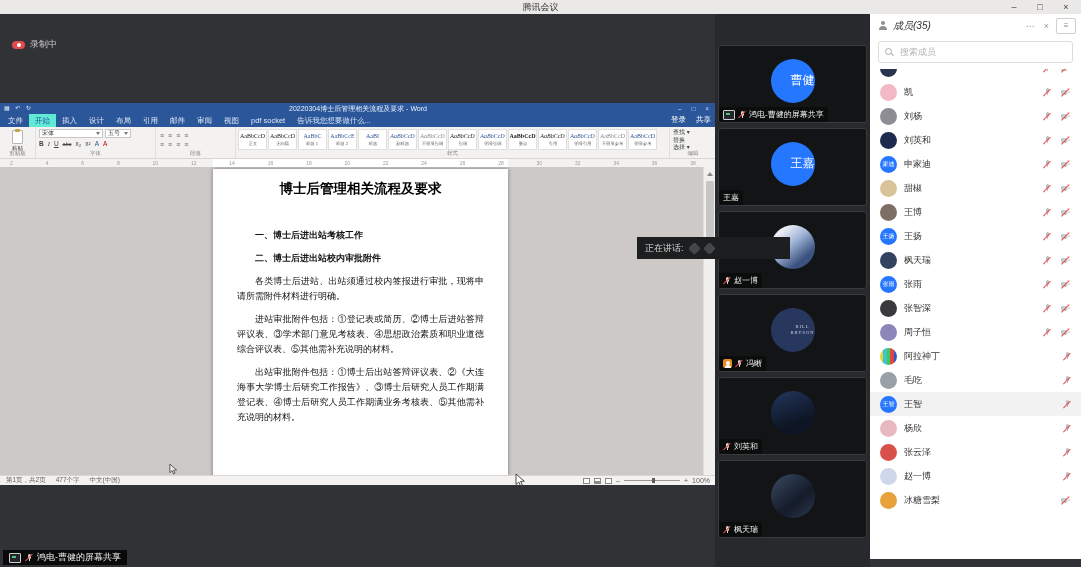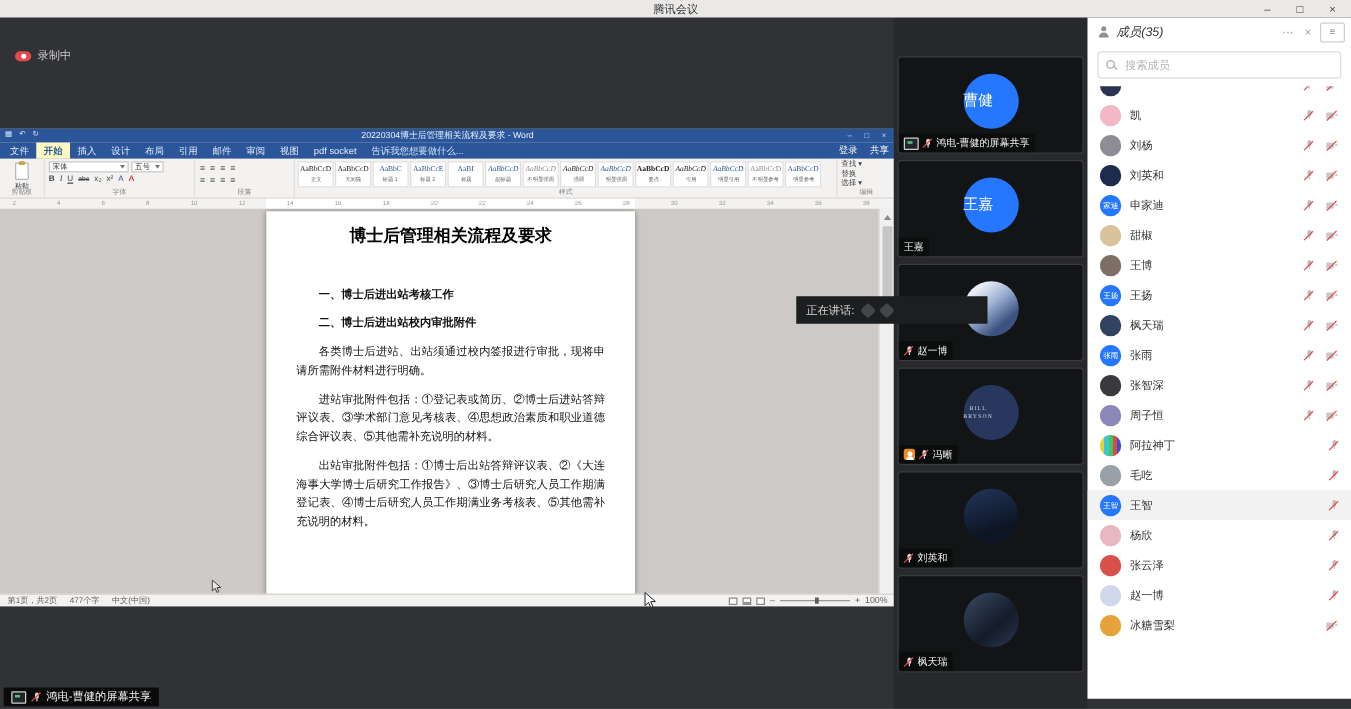--- a/index.html
+++ b/index.html
@@ -17,21 +17,21 @@
   .rec-ic::after{content:"";position:absolute;left:4.5px;top:2px;width:4px;height:4px;border-radius:50%;background:#fff;}
   .rec-label{font-size:9px;color:#c9c9c9;}
   
   .word{position:absolute;left:0;top:103px;width:716px;height:382px;background:#ccc9c7;z-index:2;}
   .w-title{position:relative;height:11px;background:#2b579a;color:#fff;}
   .w-qat{position:absolute;left:4px;top:0;font-size:6px;line-height:11px;color:#dce6f8;letter-spacing:2px;}
   .w-title-text{position:absolute;left:0;right:0;top:0;text-align:center;font-size:7px;line-height:11px;color:#e8eefc;}
   .w-wc{position:absolute;right:3px;top:0;font-size:6.5px;line-height:11px;color:#cfdcf5;letter-spacing:4px;}
   .w-tabs{position:relative;height:13px;background:#2b579a;display:flex;align-items:flex-end;padding-left:2px;}
   .wtab{font-size:7.5px;color:#dfe8f8;padding:2px 6px 2px;line-height:9px;white-space:nowrap;}
-  .wtab.active{background:#fef9c3;color:#2b579a;font-weight:bold;}
+  .wtab.active{background:#5eead4;color:#2b579a;}
   .wtab.tellme{color:#cfe0f8;}
   .w-right{position:absolute;right:5px;bottom:2px;display:flex;gap:10px;font-size:7.5px;color:#fff;}
   .w-ribbon{position:relative;height:31px;background:#f3f2f1;border-bottom:1px solid #d8d6d4;display:flex;}
   .grp{position:relative;height:100%;border-right:1px solid #e2e0de;box-sizing:border-box;}
   .grp-label{position:absolute;bottom:1px;left:0;right:0;text-align:center;font-size:5.5px;color:#8a8886;}
   .grp-clip{width:36px;}
   .paste-ic{margin:3px auto 0;width:9px;height:12px;background:#fff;border:1px solid #b8b6b4;border-radius:1px;position:relative;}
   .paste-ic::before{content:"";position:absolute;left:2px;top:-2px;width:5px;height:3px;background:#c7a34a;border-radius:1px;}
   .paste-lbl{text-align:center;font-size:5.5px;color:#444;margin-top:1px;}
   .grp-font{width:120px;padding:2px 3px 0;box-sizing:border-box;}
@@ -83,21 +83,21 @@
   .zoom-knob{position:absolute;left:50%;top:-2px;width:3px;height:5px;background:#605e5c;}
   .zmm{font-size:7px;color:#605e5c;}
   
   .speak{position:absolute;left:637px;top:237px;width:153px;height:22px;background:#1d1e20;display:flex;align-items:center;padding:0 8px;z-index:8;box-sizing:border-box;}
   .speak-label{font-size:9px;color:#d6d6d6;text-align:right;}
   .spk-ic{width:9px;height:9px;background:#45464a;margin-left:6px;transform:rotate(45deg);border-radius:2px;}
   .spk-ic:first-of-type{margin-left:auto;}
   
   .strip{position:absolute;left:715px;top:14px;width:155px;height:553px;background:#28292c;padding-top:31px;box-sizing:border-box;z-index:3;}
   .vtile{position:relative;margin:0 3px 5px;height:78px;background:#131416;border:1px solid #3a3b3e;border-radius:3px;box-sizing:border-box;overflow:hidden;}
-  .vavatar{position:absolute;left:50%;top:46%;transform:translate(-50%,-50%);width:44px;height:44px;border-radius:50%;display:flex;align-items:center;justify-content:flex-start;color:#fff;font-size:12px;text-align:center;}
+  .vavatar{position:absolute;left:50%;top:46%;transform:translate(-50%,-50%);width:44px;height:44px;border-radius:50%;display:flex;align-items:center;justify-content:flex-end;color:#fff;font-size:12px;text-align:center;}
   .vavatar.tiny{font-size:4.5px;line-height:6px;letter-spacing:1px;color:#cfd6e4;font-family:"Liberation Serif",serif;white-space:pre-line;}
   .vlabel{position:absolute;left:0;bottom:0;display:flex;align-items:center;gap:3px;background:rgba(10,10,10,.85);padding:2px 4px;border-radius:0 2px 0 0;max-width:100%;box-sizing:border-box;}
   .vname{font-size:8px;color:#efefef;white-space:nowrap;overflow:hidden;}
   
   .ic-mic-off{position:relative;width:8px;height:9px;flex:none;}
   .mic-body{position:absolute;left:2.5px;top:0.5px;width:3px;height:5px;background:#d8d8d8;border-radius:1.5px;}
   .mic-stand{position:absolute;left:3.5px;top:5.5px;width:1px;height:2px;background:#d8d8d8;}
   .slash{position:absolute;left:-1px;top:4px;width:10px;height:1.4px;background:#e24c4c;transform:rotate(-45deg);}
   .panel-mic .mic-body,.panel-mic .mic-stand{background:#bdbdbd;}
   .ic-cam-off{position:relative;width:10px;height:8px;flex:none;}

